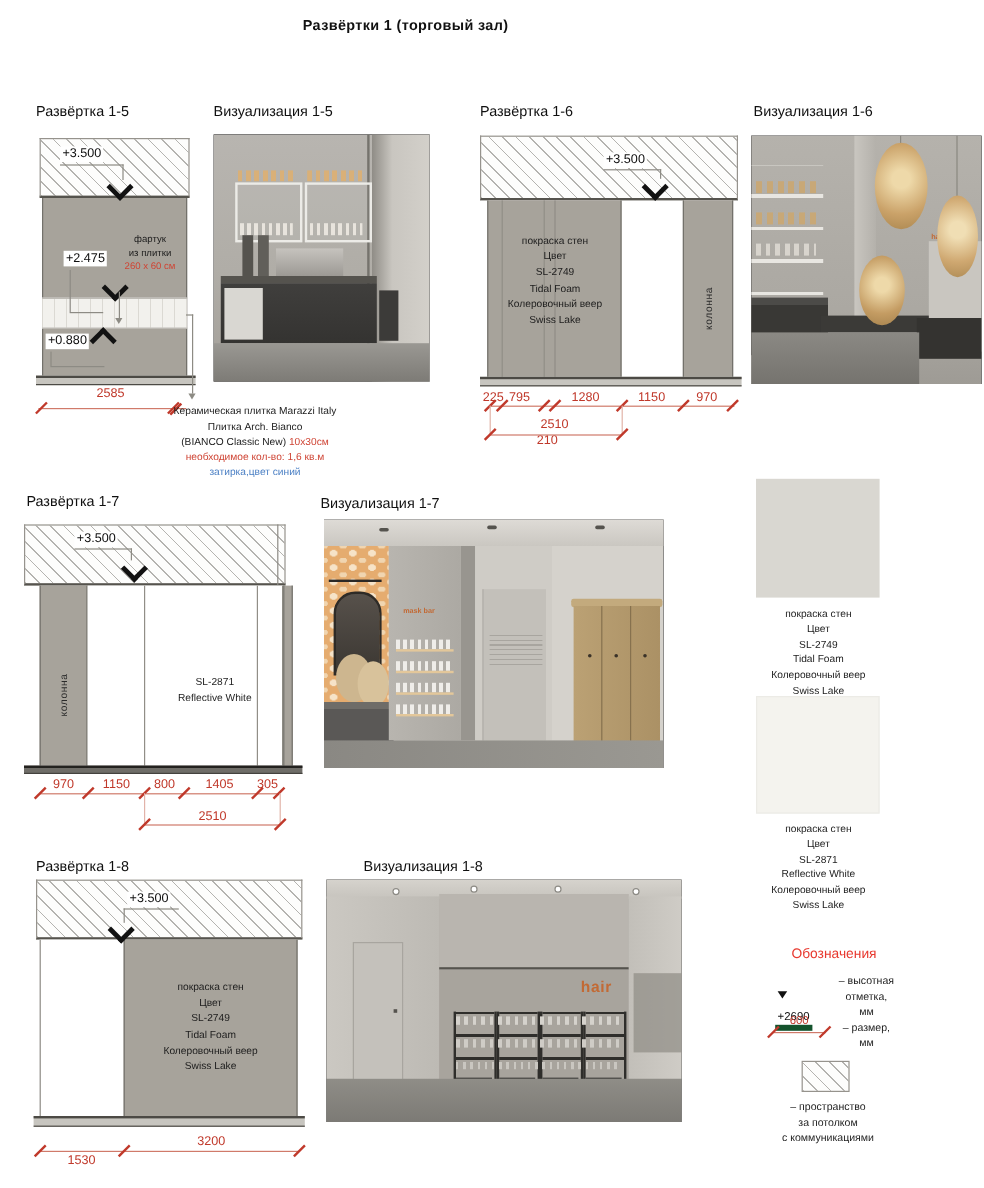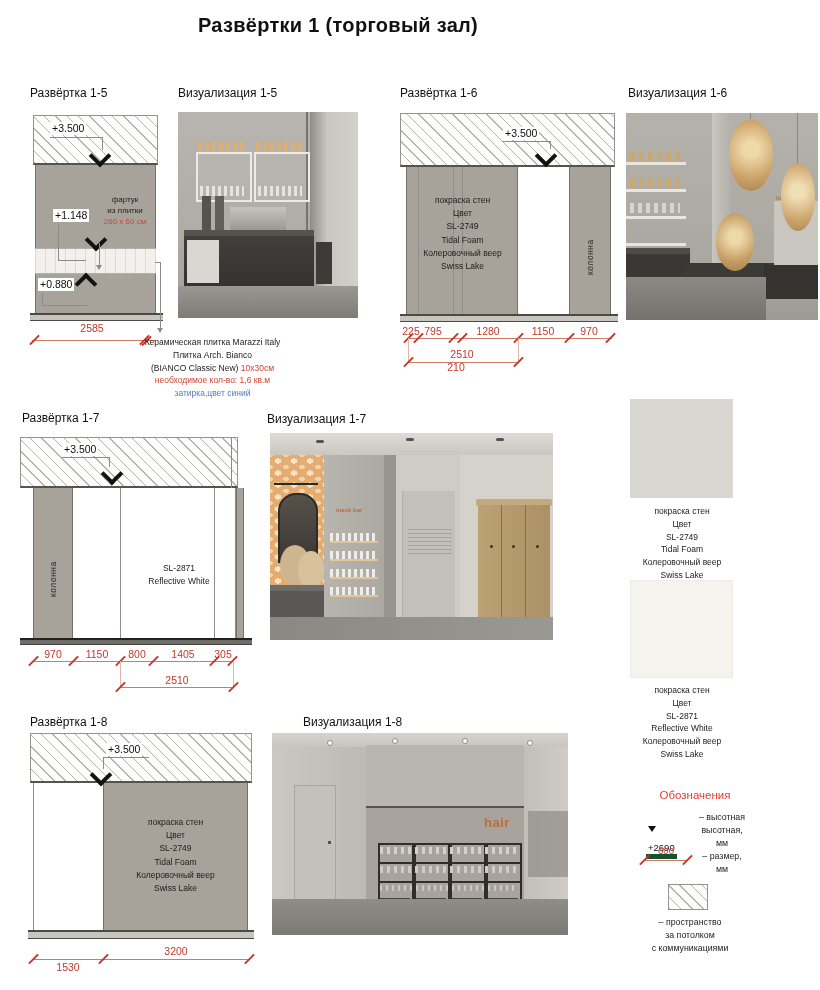--- a/index.html
+++ b/index.html
@@ -1,19 +1,19 @@
 <!DOCTYPE html>
 <html><head>
 <meta charset="utf-8">
 <style>
   html,body{margin:0;padding:0;}
   body{width:820px;height:990px;position:relative;background:#ffffff;
        font-family:"Liberation Sans","DejaVu Sans",sans-serif;color:#141414;}
   .title{position:absolute;left:0;top:14px;width:676px;text-align:center;
-         font-size:20px;font-weight:600;letter-spacing:.3px;color:#111;}
+         font-size:12px;font-weight:600;letter-spacing:.3px;color:#111;}
   .slabel{position:absolute;font-size:12px;font-weight:500;color:#101010;white-space:nowrap;}
   .elev{position:absolute;}
   .hatch{position:absolute;background-color:#fdfdfc;
          background-image:repeating-linear-gradient(45deg,rgba(108,106,100,.5) 0 1px,transparent 1px 8px);
          border:1px solid #96938d;border-bottom:2px solid #55534d;box-sizing:border-box;}
   .wall{position:absolute;background:#a7a39b;border-left:1px solid #73716b;border-right:1px solid #73716b;box-sizing:border-box;}
   .wwall{position:absolute;background:#ffffff;box-sizing:border-box;}
   .floorbar{position:absolute;background:#c7c5bf;border-top:2px solid #4c4a45;border-bottom:1px solid #4c4a45;box-sizing:border-box;}
   .floorbar.dark{background:#6f6d68;border-top:2px solid #23221f;border-bottom:1px solid #44423e;}
   .tiles{position:absolute;background-color:#f2f1ed;
@@ -67,21 +67,21 @@
   <div class="hatch" style="left:3px;top:5px;width:125px;height:50px;"></div>
   <div class="wall" style="left:5px;top:55px;width:121px;height:148px;"></div>
   <div class="tiles" style="left:5px;top:138px;width:121px;height:26px;"></div>
   <div class="floorbar" style="left:0px;top:203px;width:133px;height:8px;"></div>
 
   <div class="lev" style="left:20px;top:12px;">+3.500</div>
   <div class="lead" style="left:20px;top:27px;width:53px;height:1px;"></div>
   <div class="lead" style="left:72px;top:27px;width:1px;height:13px;"></div>
   <div class="chev" style="left:62px;top:38px;"></div>
 
-  <div class="lev" style="left:23px;top:99px;">+1.148</div>
+  <div class="lev" style="left:23px;top:99px;">+2.475</div>
   <div class="lead" style="left:28px;top:115px;width:1px;height:35px;"></div>
   <div class="lead" style="left:28px;top:150px;width:28px;height:1px;"></div>
   <div class="chev" style="left:58px;top:122px;"></div>
   <div class="lead" style="left:69px;top:133px;width:1px;height:23px;"></div>
   <div class="arrowdown" style="left:66px;top:155px;"></div>
 
   <div class="wtxt" style="left:66px;top:84px;width:58px;font-size:8px;line-height:11px;">
     <div>фартук</div>
     <div>из плитки</div>
     <div class="red">260 x 60 см</div>
@@ -357,21 +357,21 @@
   <div class="rdiv" style="left:252px;top:14px;width:44px;height:152px;background:linear-gradient(90deg,#c2bfb9,#cfccc6);"></div>
   <div class="rdiv" style="left:256px;top:78px;width:40px;height:66px;background:#8e8b85;opacity:.7;"></div>
   <div class="rdiv" style="left:0;top:166px;width:296px;height:36px;background:linear-gradient(180deg,#8f8d87,#7c7a75);"></div>
 </div>
 
 <div class="legtitle" style="left:640px;top:789px;width:110px;">Обозначения</div>
 <div class="legsym" style="left:646px;top:810px;">+2690</div>
 <div class="tri" style="left:648px;top:826px;"></div>
 <div class="legdesc" style="left:686px;top:811px;width:72px;">
   <div>– высотная</div>
-  <div>высотная,</div>
+  <div>отметка,</div>
   <div>мм</div>
 </div>
 <div class="dnum" style="left:666px;top:845px;font-size:9.5px;">600</div>
 <div class="dline" style="left:644px;top:860px;width:44px;"></div>
 <div class="tick" style="left:638px;top:859px;"></div>
 <div class="tick" style="left:681px;top:859px;"></div>
 <div class="legdesc" style="left:690px;top:850px;width:64px;">
   <div>– размер,</div>
   <div>мм</div>
 </div>

